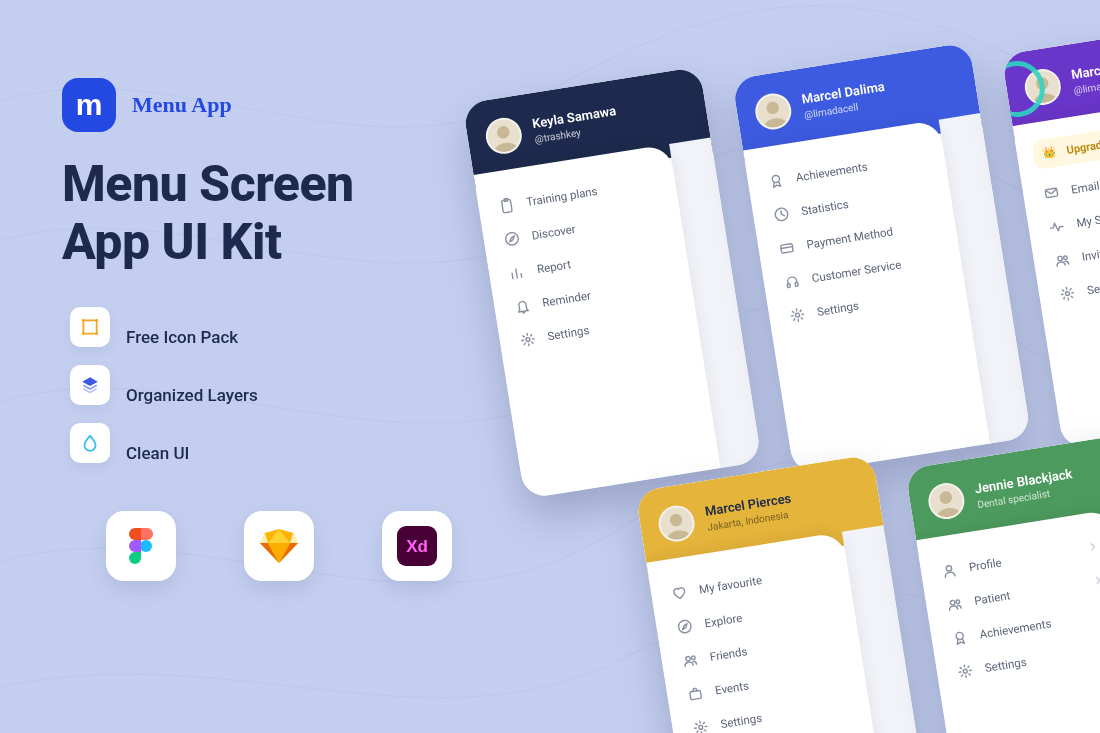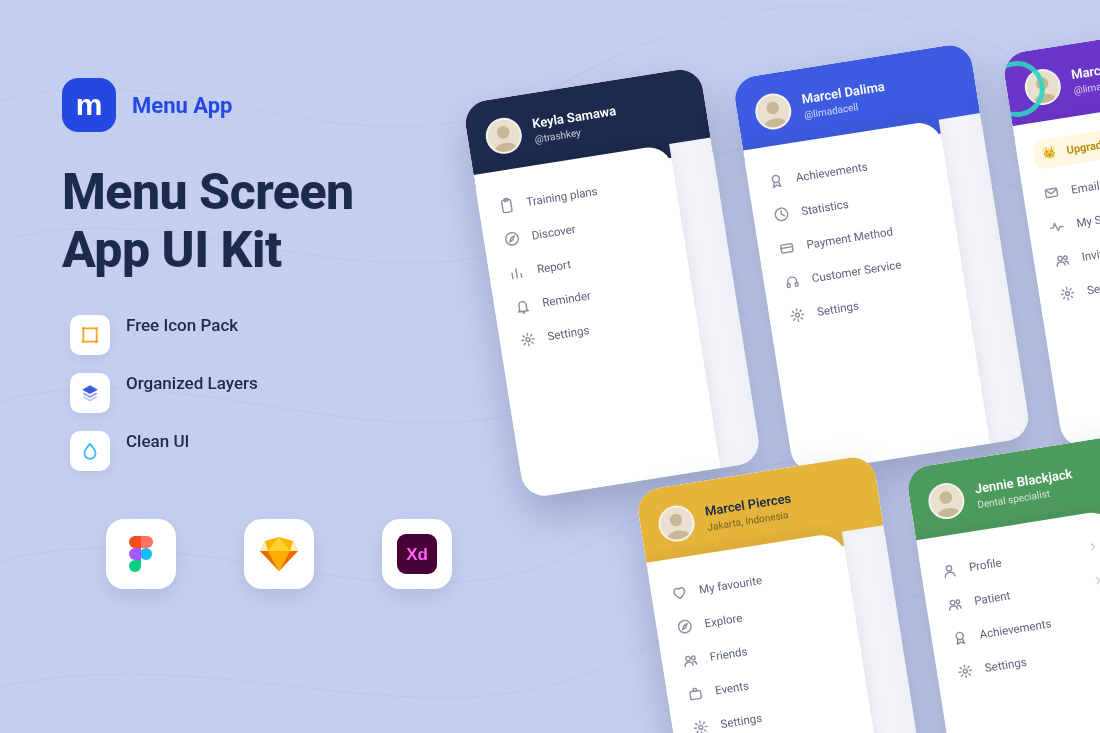--- a/index.html
+++ b/index.html
@@ -29,33 +29,33 @@
   .brand-logo {
     width: 54px; height: 54px;
     background: #2449e3;
     border-radius: 16px;
     display: flex; align-items: center; justify-content: center;
   }
   .brand-logo span {
     color: #fff; font-weight: 800; font-size: 30px; line-height: 1;
     font-family: Arial, sans-serif;
   }
-  .brand-name { color: #2449e3; font-weight: 700; font-size: 22px; }
+  .brand-name { color: #2449e3; font-weight: 700; font-size: 22px; font-family: Liberation Serif, serif; }
 
   .headline {
-    margin-top: 32px;
+    margin-top: 24px;
     color: #1d2a4d;
     font-weight: 800;
     font-size: 50px;
     line-height: 1.15;
     letter-spacing: -0.5px;
   }
 
   .features { margin-top: 36px; display: flex; flex-direction: column; gap: 18px; }
-  .feature { display: flex; align-items: flex-start; gap: 16px; padding-left: 8px; }
+  .feature { display: flex; align-items: flex-end; gap: 16px; padding-left: 8px; }
   .feature-icon {
     width: 40px; height: 40px;
     background: #fff;
     border-radius: 10px;
     display: flex; align-items: center; justify-content: center;
     box-shadow: 0 4px 12px rgba(40,50,90,0.08);
   }
   .feature-label { color: #1d2a4d; font-size: 17px; font-weight: 500; }
 
   .tool-row { margin-top: 48px; display: flex; gap: 24px; }

